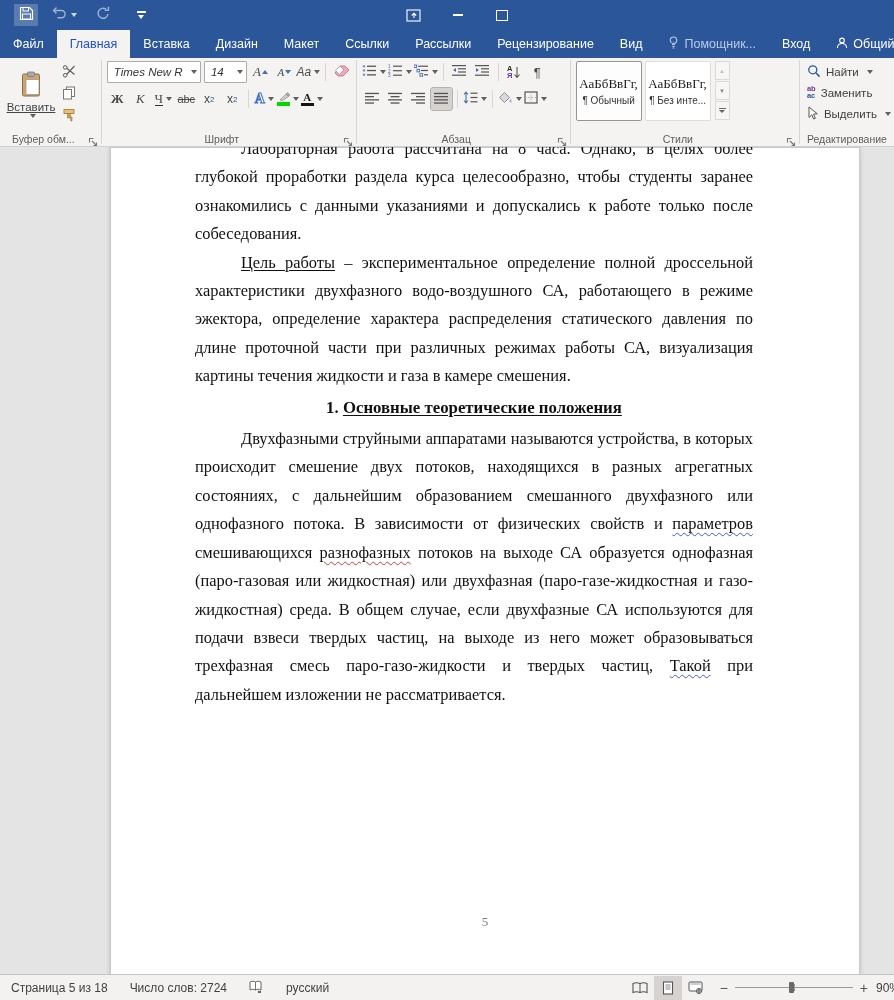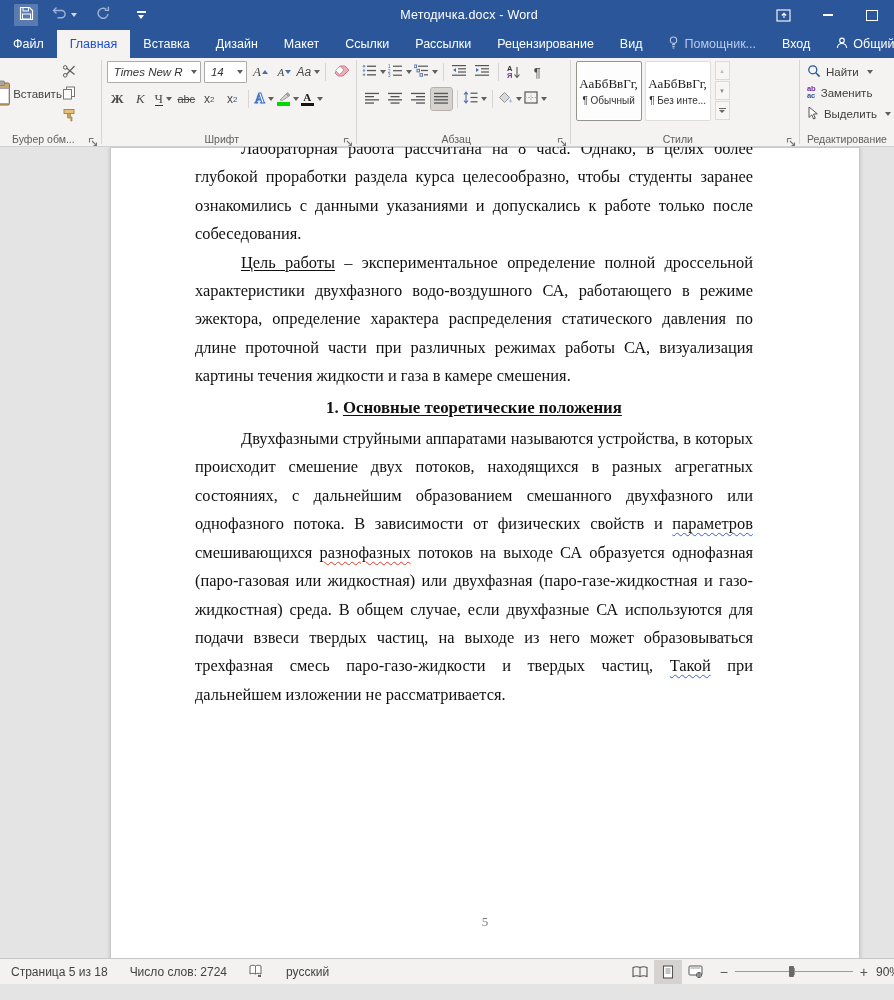--- a/index.html
+++ b/index.html
@@ -42,22 +42,22 @@
   .btn{display:flex;align-items:center;justify-content:center;height:22px;min-width:21px;
        border-radius:2px;color:#4a4a4a;font-size:12px;}
   .btn.sel{background:#d5d2cf;outline:1px solid #b5b2ae;}
   .combo{background:#fff;border:1px solid #ababab;height:20px;display:flex;align-items:center;
          font-size:11.5px;color:#333;padding:0 3px 0 6px;justify-content:space-between;border-radius:1px;}
   .srf{font-family:"Liberation Serif",serif;}
   .row{display:flex;align-items:center;gap:1px;}
   .vline{width:1px;height:18px;background:#d8d6d4;margin:0 3px;}
 
   
-  .paste-big{display:flex;flex-direction:row;align-items:center;justify-content:center;
-             width:52px;height:66px;border-radius:2px;font-size:11.5px;color:#444;gap:1px;}
+  .paste-big{display:flex;flex-direction:column;align-items:center;justify-content:center;
+             width:52px;height:66px;border-radius:2px;font-size:11.5px;color:#444;gap:1px;text-decoration:underline;}
   .minicol{display:flex;flex-direction:column;justify-content:flex-start;gap:2px;padding-top:2px;}
   .minibtn{width:22px;height:20px;display:flex;align-items:center;justify-content:center;}
 
   
   .stylecard{width:64px;height:58px;background:#fff;border:1px solid #e0dedc;border-radius:2px;
              display:flex;flex-direction:column;align-items:center;justify-content:center;gap:3px;margin-right:2px;}
   .stylecard.sel{border:1px solid #98958f;background:#fdfdfd;box-shadow:inset 0 0 0 1px #fff;}
   .ssample{font-family:"Liberation Serif",serif;font-size:13px;color:#1a1a1a;white-space:nowrap;}
   .ssample.hd{color:#2e74b5;font-style:italic;}
   .sname{font-size:10px;color:#333;white-space:nowrap;}
@@ -101,21 +101,21 @@
   .para{margin:0;text-indent:46px;}
   .para.noind{text-indent:0;}
   .hd1{margin:3px 0 3px;text-align:center;font-weight:bold;text-indent:0;font-size:16.8px;}
   .u{text-decoration:underline;text-underline-offset:2px;}
   .sp{text-decoration:underline wavy #e0392b;text-decoration-thickness:1px;text-underline-offset:3px;}
   .gr{text-decoration:underline wavy #3b5bdb;text-decoration-thickness:1px;text-underline-offset:3px;}
   .pagenum{position:absolute;left:0;right:0;top:766px;text-align:center;color:#7d7d7d;
            font-family:"Liberation Serif",serif;font-size:13px;}
 
   
-  .statusbar{position:absolute;left:0;right:0;bottom:16px;height:25px;background:#f3f2f1;
+  .statusbar{position:absolute;left:0;right:0;bottom:0;height:25px;background:#f3f2f1;
              border-top:1px solid #c8c6c4;display:flex;align-items:center;font-size:12px;color:#424242;}
   .sb-item{padding:0 11px;display:flex;align-items:center;gap:4px;white-space:nowrap;}
   .sb-right{margin-left:auto;display:flex;align-items:center;}
   .viewbtn{width:28px;height:24px;display:flex;align-items:center;justify-content:center;}
   .viewbtn.sel{background:#d5d2cf;}
   .zoomwrap{display:flex;align-items:center;gap:7px;margin:0 0 0 10px;}
   .ztrack{position:relative;width:118px;height:1px;background:#9a9a9a;}
   .ztick{position:absolute;left:50%;top:-3px;width:1px;height:7px;background:#9a9a9a;}
   .zthumb{position:absolute;left:46%;top:-5px;width:5px;height:11px;background:#696969;border-radius:1px;}
   .zminus,.zplus{font-size:14px;color:#555;line-height:10px;}
@@ -148,21 +148,20 @@
               <path d="M12.4 0.8 v3.6 h-3.6" fill="none" stroke="#9fb3d4" stroke-width="1.4"></path>
             </svg></span>
       </div>
       <div class="qat-btn">
         <span style="display:flex;flex-direction:column;align-items:center;gap:2px;">
             <i style="width:9px;height:1.4px;background:#fff;"></i>
             <i style="width:0;height:0;border-left:3.5px solid transparent;border-right:3.5px solid transparent;border-top:4px solid #fff;"></i>
           </span>
       </div>
     </div>
-    <div class="title">Методичка.docx - Word</div>
     <div class="winctl">
       <div class="wbtn">
           <svg width="16" height="13" viewBox="0 0 16 13">
             <rect x="1" y="1" width="13" height="11" fill="none" stroke="#fff" stroke-width="1.1"></rect>
             <path d="M8 9 V4.5 M5.8 6.5 L8 4.3 L10.2 6.5" fill="none" stroke="#fff" stroke-width="1.1"></path>
           </svg>
         </div>
       <div class="wbtn">
           <i style="width:10px;height:1.4px;background:#fff;"></i>
         </div>

